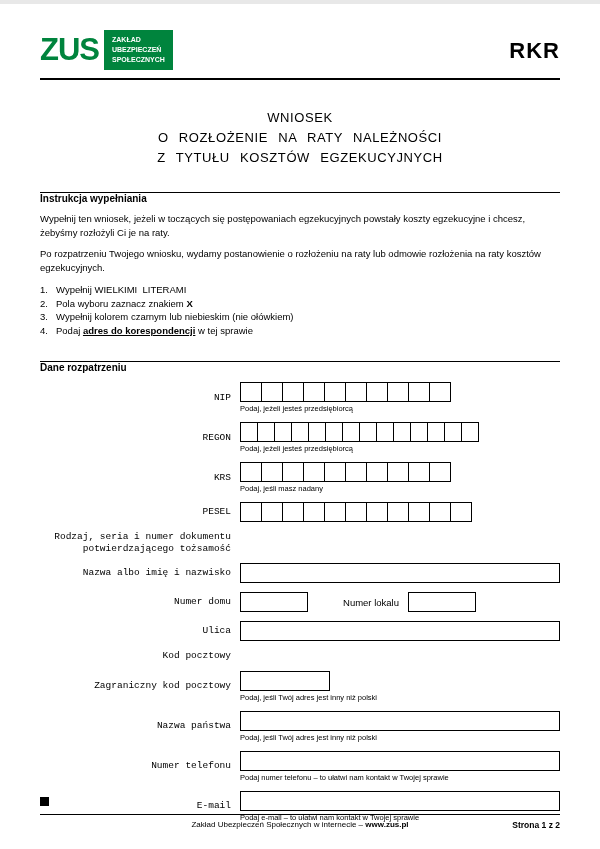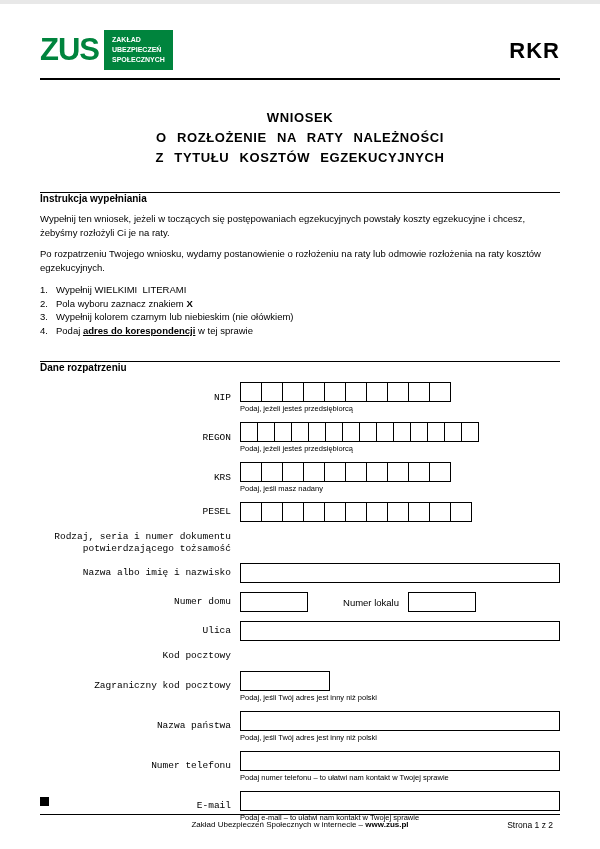--- a/index.html
+++ b/index.html
@@ -14,21 +14,21 @@
   
   .header { display: flex; justify-content: space-between; align-items: flex-start; height: 46px; }
   .logo { display: flex; align-items: stretch; }
   .zus-mark { font-weight: bold; font-size: 31px; line-height: 40px; letter-spacing: -1px; margin-right: 5px; }
   .org-box { color: #fff; font-size: 7px; font-weight: bold; line-height: 10px;
              padding: 5px 8px; display: flex; flex-direction: column; justify-content: center; }
   .form-symbol { font-size: 22px; font-weight: bold; letter-spacing: 1px; margin-top: 8px; }
   .header-rule { border: none; border-top: 2px solid #000; margin: 2px 0 0 0; }
 
   
-  .title { margin-top: 28px; text-align: center; font-weight: bold; font-size: 13px;
+  .title { margin-top: 28px; text-align: center; font-weight: normal; font-size: 13px;
            line-height: 20px; letter-spacing: 0.6px; word-spacing: 6px; }
 
   
   .section { margin-top: 24px; border-top: 1.5px solid #000; }
   .sec-heading { font-size: 10px; font-weight: bold; }
   .para { font-size: 9.5px; line-height: 13.5px; margin-top: 8px; }
   .list { margin-top: 9px; }
   .li { display: flex; font-size: 9.5px; line-height: 13.5px; }
   .li .num { width: 16px; flex-shrink: 0; }
   .li .txt { white-space: pre-wrap; }
@@ -54,21 +54,21 @@
   .w-med   { width: 152px; }
   .w-zip   { width: 90px; }
 
   .hint { font-size: 7.5px; line-height: 9px; margin-top: 2px; }
 
   
   .reg-mark { position: absolute; left: 40px; bottom: 47px; width: 9px; height: 9px; background: #000; }
   .footer { position: absolute; left: 40px; right: 40px; bottom: 24px; }
   .footer-rule { border: none; border-top: 1px solid #000; margin: 0 0 5px 0; }
   .footer-line { position: relative; text-align: center; font-size: 8px; }
-  .footer-page { position: absolute; right: 7px; top: 0; font-weight: normal; font-size: 8.5px; }
+  .footer-page { position: absolute; right: 0; top: 0; font-weight: bold; font-size: 8.5px; }
   b { font-weight: bold; }
 </style>
 </head>
 <body>
 
 <div class="page">
 
   <div class="header">
     <div class="logo">
       <span class="zus-mark" style="color: rgb(0, 132, 61);">ZUS</span>

